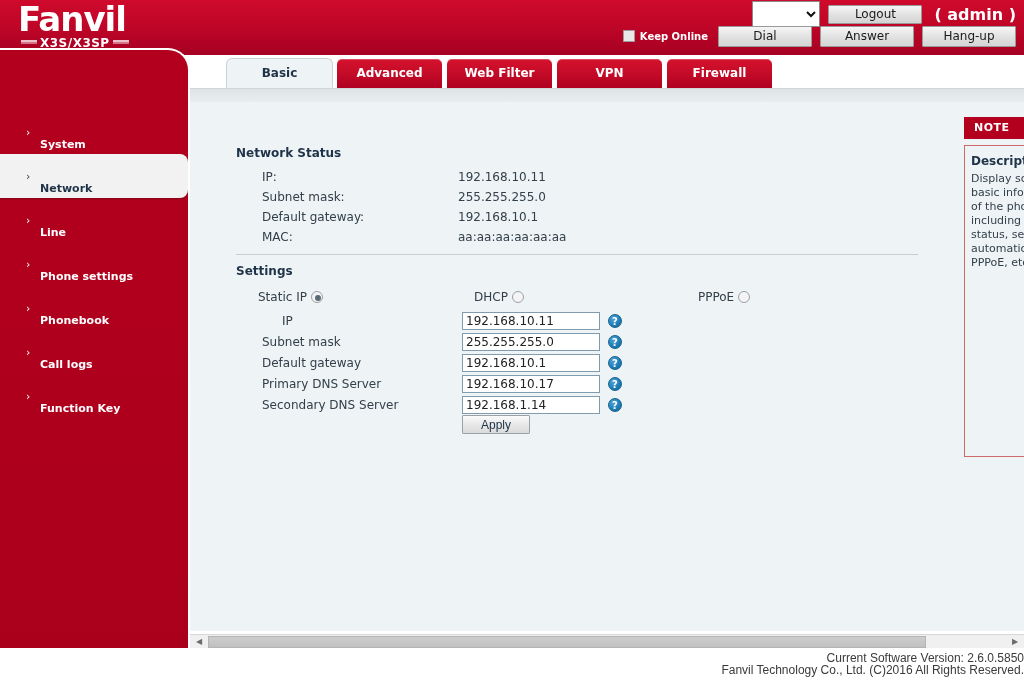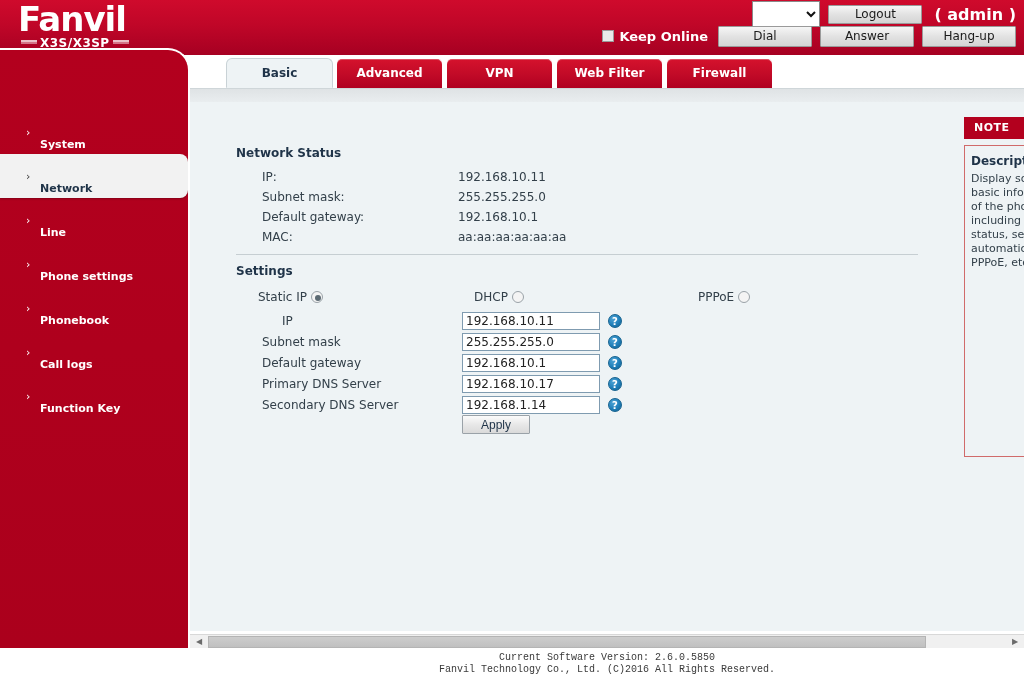--- a/index.html
+++ b/index.html
@@ -60,21 +60,21 @@
   .btn-grey.tall { height: 21px; line-height: 19px; }
   .admin-label {
     color: #ffffff; font-size: 16px; font-weight: bold;
     white-space: nowrap; padding-left: 4px; min-width: 62px;
   }
   .keep-online-wrap { display: flex; align-items: center; gap: 5px; margin-right: 2px; }
   .chk {
     width: 12px; height: 12px; background: #e9e9e9;
     border: 1px solid #9b9b9b; display: inline-block;
   }
-  .keep-online-label { color: #ffffff; font-size: 13px; font-weight: bold; white-space: nowrap; }
+  .keep-online-label { color: #ffffff; font-size: 10px; font-weight: bold; white-space: nowrap; }
 
   
   .sidebar {
     position: absolute; left: 0; top: 48px; width: 190px; height: 600px;
     background: linear-gradient(to bottom, #b3001e 0%, #ab001c 100%);
     border-top-right-radius: 22px;
     border-top: 2px solid #ffffff;
     border-right: 2px solid #ffffff;
     overflow: hidden;
   }
@@ -192,22 +192,22 @@
   .hscroll .thumb {
     position: absolute; left: 18px; top: 1px; width: 718px; height: 12px;
     background: linear-gradient(to bottom, #cdcdcd 0%, #c0c0c0 100%);
     border: 1px solid #b4b4b4; cursor: pointer;
   }
   .footer {
     position: absolute; left: 190px; top: 652px; width: 834px; height: 31px;
     background: #ffffff; text-align: center;
   }
   .footer div {
-    font-family: Liberation Mono, monospace;
-    font-size: 10px; color: #3a3a3a; line-height: 12px;
+    font-family: Liberation Sans, sans-serif;
+    font-size: 12px; color: #3a3a3a; line-height: 12px; text-align: right;
   }
   .left-filler {
     position: absolute; left: 0; top: 648px; width: 190px; height: 35px; background: #ffffff;
   }
 </style>
 </head>
 <body>
 
 <div id="app">
 
@@ -268,22 +268,22 @@
           <span class="chev">›</span>
           <span class="nav-label">Function Key</span>
         </div>
       </div>
   </div>
 
   <div class="tabbar">
     <div class="tabs" id="tab-list">
         <div class="tab active">Basic</div>
         <div class="tab">Advanced</div>
+        <div class="tab">Web Filter</div>
         <div class="tab">VPN</div>
-        <div class="tab">Web Filter</div>
         <div class="tab">Firewall</div>
       </div>
   </div>
   <div class="tab-underline"></div>
 
   <div class="content">
 
     <div class="section-title" style="left:46px; top:44px;">Network Status</div>
     <div id="status-rows">
         <div class="row-label" style="left: 72px; top: 68px;">IP:</div>

